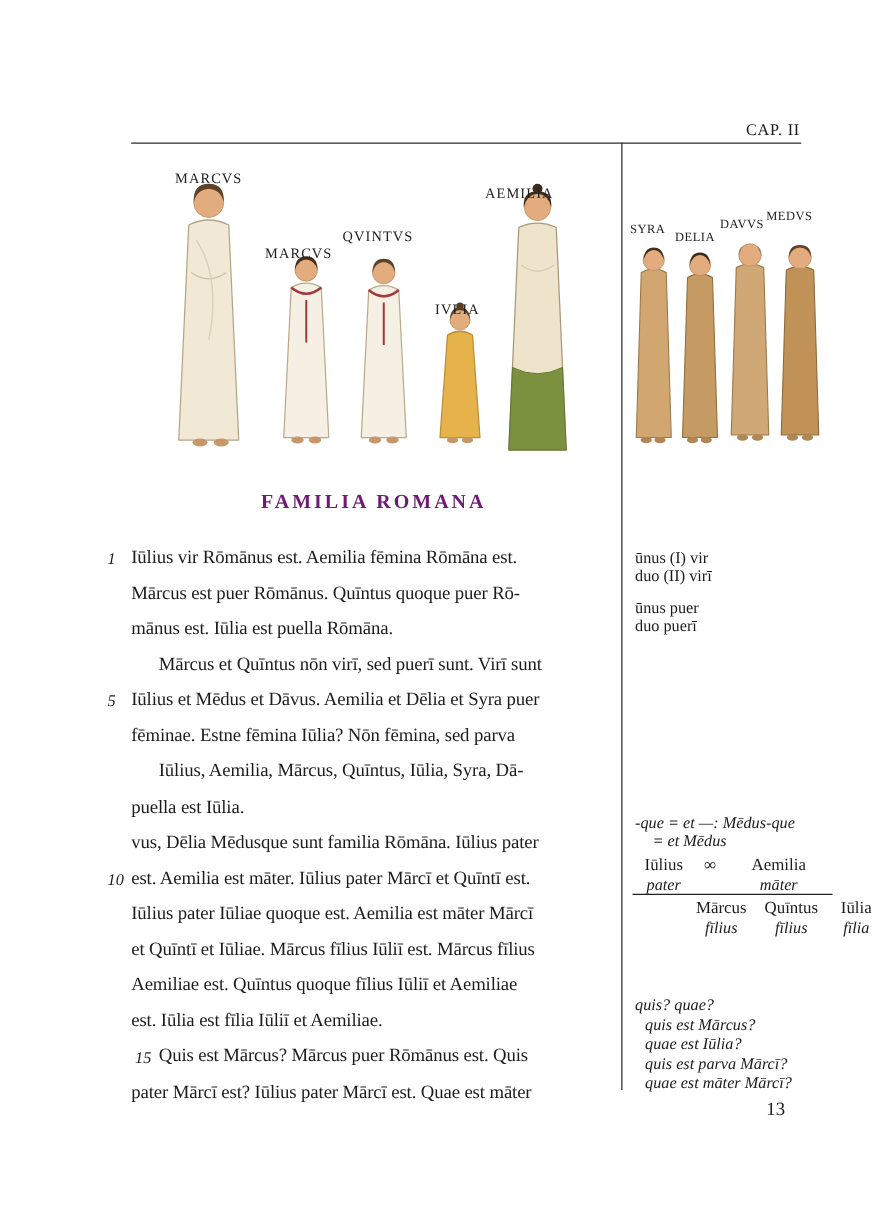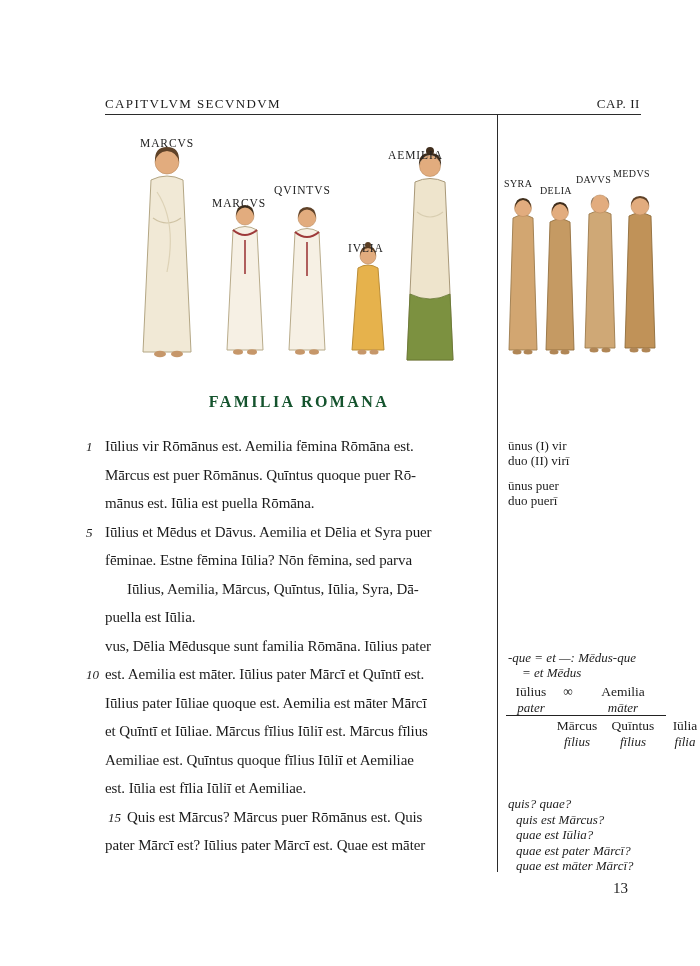--- a/index.html
+++ b/index.html
@@ -62,21 +62,20 @@
 
   .pageno { position:absolute; left:613px; top:880px; font-size:15px; }
 
   svg { display:block; }
 </style>
 </head>
 <body>
 
 <div class="page">
 
-  <div class="header-left">CAPITVLVM SECVNDVM</div>
   <div class="header-right">CAP. II</div>
   <div class="header-rule"></div>
   <div class="vdivider"></div>
 
   <div class="illu-main">
     <svg width="385" height="253" viewBox="0 0 385 253">
 
       <g>
         <path d="M46 58 Q62 50 78 58 L86 230 L38 230 Z" fill="#f1e9d6" stroke="#b3a684" stroke-width="1" stroke-linejoin="round"></path>
         <path d="M48 96 Q62 106 76 96" fill="none" stroke="#cfc3a4" stroke-width="1.2"></path>
@@ -168,26 +167,27 @@
   <span class="fig-label lbl-iulius">MARCVS</span>
   <span class="fig-label lbl-marcus">MARCVS</span>
   <span class="fig-label lbl-quintus">QVINTVS</span>
   <span class="fig-label lbl-iulia">IVLIA</span>
   <span class="fig-label lbl-aemilia">AEMILIA</span>
   <span class="fig-label small lbl-syra">SYRA</span>
   <span class="fig-label small lbl-delia">DELIA</span>
   <span class="fig-label small lbl-davus">DAVVS</span>
   <span class="fig-label small lbl-medus">MEDVS</span>
 
-  <div class="title" style="color: #14532d;">FAMILIA ROMANA</div>
+  <div class="title" style="color: #701a75;">FAMILIA ROMANA</div>
 
   <div class="text-block">
       <div class="tl"><span class="ln">1</span><span>Iūlius vir Rōmānus est. Aemilia fēmina Rōmāna est.</span></div>
       <div class="tl"><span>Mārcus est puer Rōmānus. Quīntus quoque puer Rō-</span></div>
       <div class="tl"><span>mānus est. Iūlia est puella Rōmāna.</span></div>
+      <div class="tl ind"><span>Mārcus et Quīntus nōn virī, sed puerī sunt. Virī sunt</span></div>
       <div class="tl"><span class="ln">5</span><span>Iūlius et Mēdus et Dāvus. Aemilia et Dēlia et Syra puer</span></div>
       <div class="tl"><span>fēminae. Estne fēmina Iūlia? Nōn fēmina, sed parva</span></div>
       <div class="tl ind"><span>Iūlius, Aemilia, Mārcus, Quīntus, Iūlia, Syra, Dā-</span></div>
       <div class="tl"><span>puella est Iūlia.</span></div>
       <div class="tl"><span>vus, Dēlia Mēdusque sunt familia Rōmāna. Iūlius pater</span></div>
       <div class="tl"><span class="ln">10</span><span>est. Aemilia est māter. Iūlius pater Mārcī et Quīntī est.</span></div>
       <div class="tl"><span>Iūlius pater Iūliae quoque est. Aemilia est māter Mārcī</span></div>
       <div class="tl"><span>et Quīntī et Iūliae. Mārcus fīlius Iūliī est. Mārcus fīlius</span></div>
       <div class="tl"><span>Aemiliae est. Quīntus quoque fīlius Iūliī et Aemiliae</span></div>
       <div class="tl"><span>est. Iūlia est fīlia Iūliī et Aemiliae.</span></div>
@@ -225,19 +225,19 @@
       <span class="rl">fīlius</span>
       <span class="rl">fīlius</span>
       <span class="rl">fīlia</span>
     </div>
   </div>
 
   <div class="quis">
     <div>quis? quae?</div>
     <div class="ql">quis est Mārcus?</div>
     <div class="ql">quae est Iūlia?</div>
-    <div class="ql">quae est pater Mārcī?</div>
+    <div class="ql">quis est parva Mārcī?</div>
     <div class="ql">quae est māter Mārcī?</div>
   </div>
 
   <div class="pageno">13</div>
 
 </div>
 
 </body></html>

